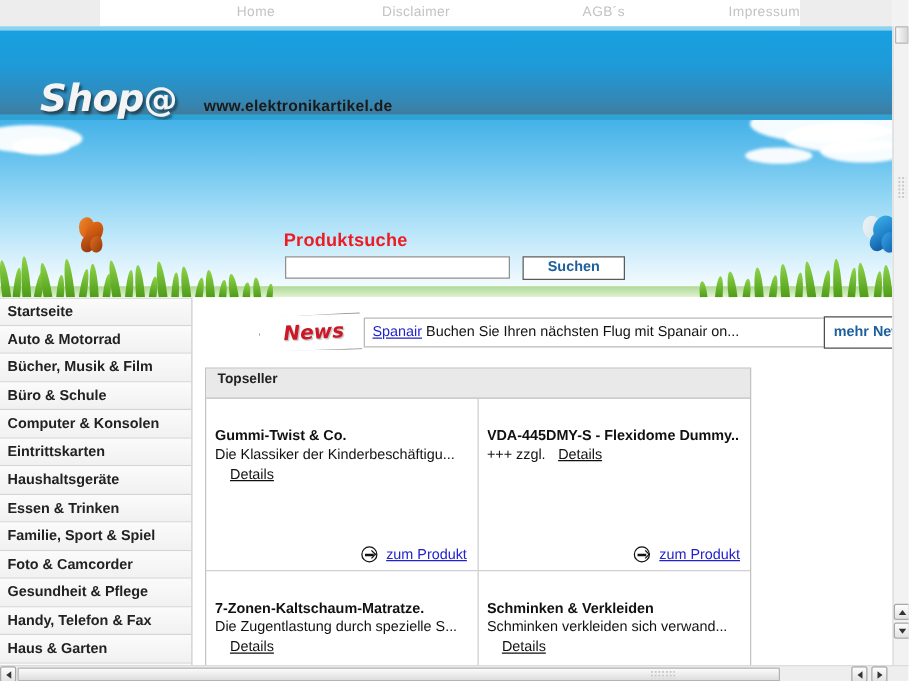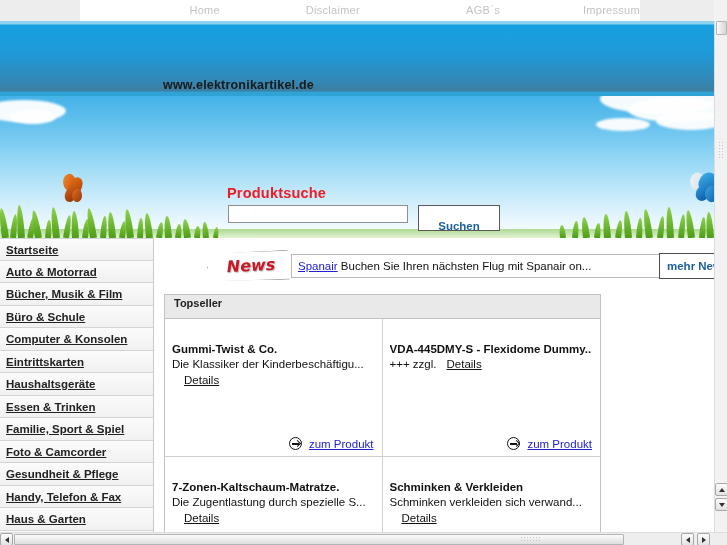--- a/index.html
+++ b/index.html
@@ -148,21 +148,21 @@
     height: 19px;
     background: #ffffff;
     border: 1px solid #5a5a5a;
     color: #1c5f9e;
     font-size: 11.5px;
     font-weight: bold;
     font-family: "Liberation Sans", sans-serif;
     cursor: pointer;
     text-align: center;
     line-height: 17px;
-    padding: 12px;
+    padding: 0;
   }
   #btn-suchen { left: 418px; top: 205px; width: 82px; }
   #btn-meine  { left: 516px; top: 205px; width: 122px; margin-top: 37px; }
 
   
   .sidebar {
     position: absolute;
     left: 0; top: 238px;
     width: 154px; height: 294px;
     background: #ffffff;
@@ -175,21 +175,20 @@
     padding-left: 6px;
     font-size: 11.5px;
     font-weight: bold;
     color: #222222;
     border-bottom: 1px solid #d4d4d4;
     background: linear-gradient(to bottom, #fbfbfb, #f1f1f1);
     cursor: pointer;
     white-space: nowrap;
     overflow: hidden;
     font-family: "Liberation Sans", sans-serif;
-    text-decoration: underline;
   }
   .cat:first-child { border-top: 1px solid #d4d4d4; }
 
   
   .main {
     position: absolute;
     left: 155px; top: 238px;
     width: 559px; height: 294px;
     background: #ffffff;
     overflow: hidden;
@@ -442,20 +441,21 @@
   <div class="topnav-wrap">
     <div class="topnav">
       <div class="topnav-item">Home</div>
       <div class="topnav-item">Disclaimer</div>
       <div class="topnav-item">AGB´s</div>
       <div class="topnav-item">Impressum</div>
     </div>
   </div>
 
   <div class="headerbar">
+    <div class="logo"><span>Shop</span><span class="at">@</span></div>
     <div class="siteurl">www.elektronikartikel.de</div>
   </div>
 
   <div class="banner">
     <div class="cloud" style="left:-18px; top:4px;  width:84px;  height:22px;"></div>
     <div class="cloud" style="left:10px;  top:14px; width:46px;  height:14px;"></div>
     <div class="cloud" style="left:600px; top:-12px;width:120px; height:30px;"></div>
     <div class="cloud" style="left:628px; top:2px;  width:96px;  height:24px;"></div>
     <div class="cloud" style="left:656px; top:16px; width:70px;  height:18px;"></div>
     <div class="cloud" style="left:596px; top:22px; width:54px;  height:13px;"></div>

